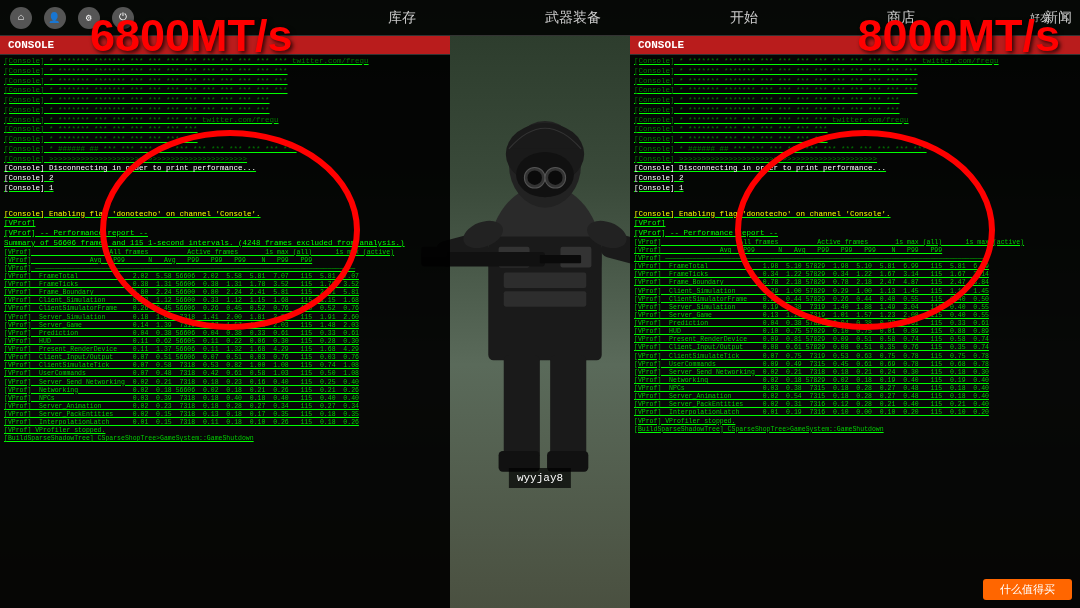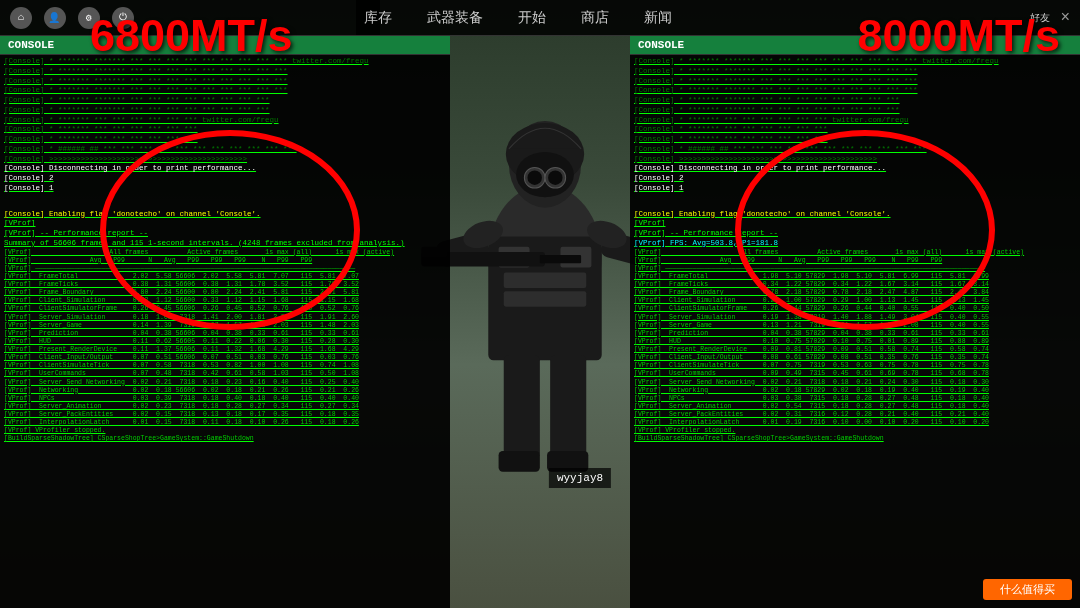--- a/index.html
+++ b/index.html
@@ -17,28 +17,28 @@
       position: absolute;
       top: 0; left: 0; right: 0; bottom: 0;
       background: linear-gradient(to bottom, #2a3a2a 0%, #3a4a3a 30%, #5a6a5a 60%, #4a5040 100%);
       z-index: 0;
     }
 
     
     .top-nav {
       position: absolute;
       top: 0;
-      left: 356px;
+      left: 380px;
       right: 0;
       height: 36px;
       background: rgba(0,0,0,0.85);
       display: flex;
       align-items: center;
-      justify-content: flex-start;
-      gap: 19px;
+      justify-content: space-between;
+      gap: 32px;
       z-index: 10;
       border-bottom: 1px solid #333;
     }
 
     .nav-item {
       color: #cccccc;
       font-size: 14px;
       font-family: 'Microsoft YaHei', sans-serif;
       cursor: pointer;
       padding: 2px 8px;
@@ -92,21 +92,21 @@
       font-size: 7.5px;
       font-family: 'Courier New', monospace;
       overflow: hidden;
       z-index: 5;
     }
 
     .console-panel.left { left: 0; }
     .console-panel.right { right: 0; }
 
     .console-header {
-      background: #15803d;
+      background: #b91c1c;
       color: #ffffff;
       padding: 3px 8px;
       font-size: 11px;
       font-weight: bold;
       border-bottom: 1px solid #333;
     }
 
     .console-content {
       padding: 2px 4px;
       line-height: 1.3;
@@ -189,21 +189,20 @@
       position: absolute;
       bottom: 120px;
       left: 50%;
       transform: translateX(-50%);
       background: rgba(0,0,0,0.7);
       color: #ffffff;
       font-size: 11px;
       padding: 4px 8px;
       z-index: 25;
       font-family: 'Courier New', monospace;
-      margin-left: 40px;
     }
 
     
     .char-figure {
       position: absolute;
       top: 30px;
       left: 380px;
       right: 370px;
       bottom: 0;
       z-index: 3;
@@ -342,21 +341,20 @@
       <div class="console-line dim">[Console]   * ******* *** *** *** *** *** ***</div>
       <div class="console-line dim">[Console]   * ******* *** *** *** *** *** ***</div>
       <div class="console-line dim">[Console]   * ###### ## *** *** *** *** *** *** *** *** *** *** ***</div>
       <div class="console-line dim">[Console]   &gt;&gt;&gt;&gt;&gt;&gt;&gt;&gt;&gt;&gt;&gt;&gt;&gt;&gt;&gt;&gt;&gt;&gt;&gt;&gt;&gt;&gt;&gt;&gt;&gt;&gt;&gt;&gt;&gt;&gt;&gt;&gt;&gt;&gt;&gt;&gt;&gt;&gt;&gt;&gt;&gt;&gt;&gt;&gt;</div>
       <div class="console-line white">[Console] Disconnecting in order to print performance...</div>
       <div class="console-line white">[Console] 2</div>
       <div class="console-line white">[Console] 1</div>
       <div class="console-line yellow">[Console] Enabling flag 'donotecho' on channel 'Console'.</div>
       <div class="console-line green">[VProf]</div>
       <div class="console-line green">[VProf] -- Performance report --</div>
-      <div class="console-line cyan">[VProf] FPS: Avg=503.8, P1=181.8</div>
       <div class="perf-table" style="font-size: 6.5px; color: rgb(0, 204, 0); line-height: 1.25; font-family: &quot;Courier New&quot;, monospace;">[VProf]                    All frames          Active frames       1s max (all)      1s max (active)
 [VProf]               Avg   P99      N   Avg   P99   P99   P99    N   P99   P99
 [VProf] ──────────────────────────────────────────────────────────────────────────────────
 [VProf]  FrameTotal              1.98  5.10 57829  1.98  5.10  5.81  6.99   115  5.81  6.99
 [VProf]  FrameTicks              0.34  1.22 57829  0.34  1.22  1.67  3.14   115  1.67  3.14
 [VProf]  Frame_Boundary          0.78  2.18 57829  0.78  2.18  2.47  4.87   115  2.47  3.84
 [VProf]  Client_Simulation       0.29  1.00 57829  0.29  1.00  1.13  1.45   115  1.13  1.45
 [VProf]  ClientSimulatorFrame    0.26  0.44 57829  0.26  0.44  0.40  0.55   115  0.40  0.50
 [VProf]  Server_Simulation       0.19  1.38  7319  1.40  1.88  1.49  3.04   115  0.40  0.55
 [VProf]  Server_Game             0.13  1.21  7319  1.01  1.57  1.23  2.08   115  0.40  0.55

